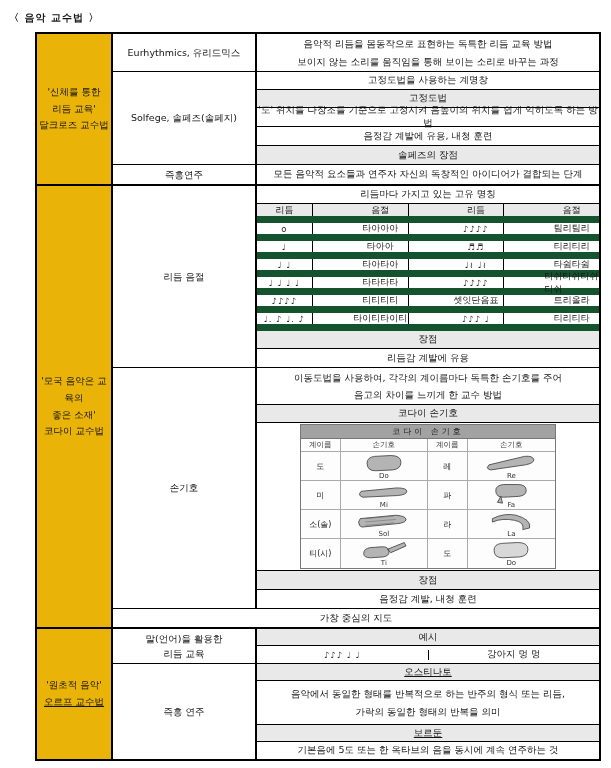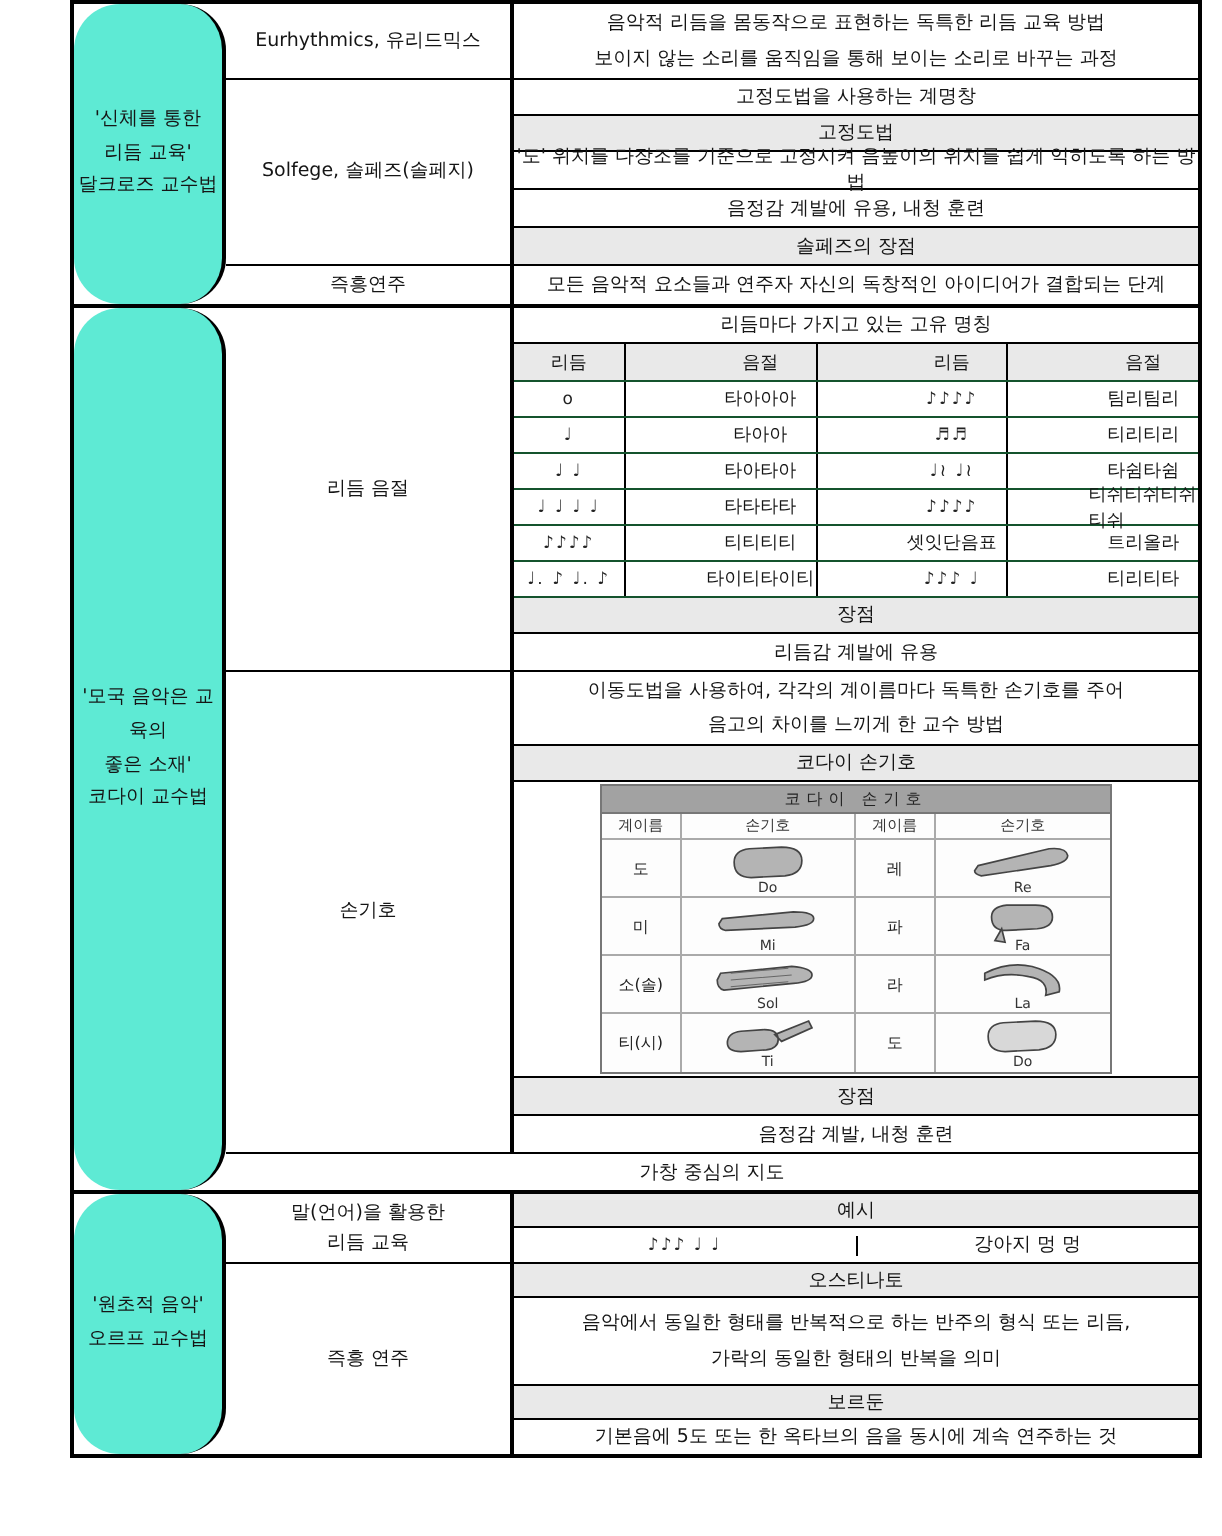--- a/index.html
+++ b/index.html
@@ -2,35 +2,35 @@
 <html><head>
 <meta charset="utf-8">
 <style>
   * { margin:0; padding:0; box-sizing:border-box; }
   html,body { width:611px; height:768px; background:#ffffff; overflow:hidden; }
   body { font-family:"DejaVu Sans","Liberation Sans",sans-serif; color:#151515; }
   .doc-title { font-size:10px; font-weight:bold; margin:11px 0 7px 9px; letter-spacing:1px; }
   .tbl { width:566px; margin-left:35px; border:2px solid #000; }
   .group { display:flex; border-bottom:2px solid #000; }
   .group:last-child { border-bottom:none; }
-  .g-label { width:76px; background:#5eead4; border-right:2px solid #000; display:flex; flex-direction:column; justify-content:center; align-items:center; text-align:center; font-size:9.5px; line-height:1.75;border-radius:23px; }
+  .g-label { width:76px; background:#eab308; border-right:2px solid #000; display:flex; flex-direction:column; justify-content:center; align-items:center; text-align:center; font-size:9.5px; line-height:1.75; }
   .g-body { flex:1; display:flex; flex-direction:column; }
   .block { display:flex; border-bottom:1px solid #000; }
   .block:last-child { border-bottom:none; }
   .b-label { width:144px; border-right:2px solid #000; display:flex; flex-direction:column; align-items:center; justify-content:center; text-align:center; font-size:9.5px; line-height:1.6; }
   .b-body { flex:1; display:flex; flex-direction:column; }
   .row { border-bottom:1px solid #000; display:flex; align-items:center; justify-content:center; text-align:center; font-size:9.5px; }
   .b-body .row:last-child, .row.nb { border-bottom:none; }
   .two { flex-direction:column; line-height:1.8; }
   .shaded { background:#e9e9e9; }
   .full { flex:1; }
-  .ul { }
+  .ul { text-decoration:underline; }
   .r17{height:17px}.r18{height:18px}.r19{height:19px}.r34{height:44px}.r37{height:37px}.r148{height:148px}
   
-  .rt-row { display:flex; border-bottom:1px solid #14532d; height:18px;gap:40px; }
+  .rt-row { display:flex; border-bottom:7px solid #14532d; height:18px;gap:40px; }
   .rt-head { height:19px; background:#e9e9e9; }
   .rt-cell { flex:1; border-right:1px solid #000; display:flex; align-items:center; justify-content:center; font-size:9px; }
   .rt-cell:last-child { border-right:none; }
   .note { font-size:8.5px; letter-spacing:1px; color:#222; }
   
   .split { display:flex; }
   .split .half { flex:1; border-right:1px solid #000; display:flex; align-items:center; justify-content:center; }
   .split .half:last-child { border-right:none; }
   
   .img-row { display:flex; align-items:center; justify-content:center; }
@@ -45,20 +45,21 @@
   .hi-sign { width:88px; border-right:1px solid #aaa; display:flex; flex-direction:column; align-items:center; justify-content:center; }
   .hi-sign:last-child { border-right:none; }
   .hw40 { width:40px; } .hw88 { width:88px; }
   .hand-cap { font-size:7px; color:#333; margin-top:-3px; }
   svg.hand { display:block; }
 </style>
 </head>
 <body>
 
 <div class="page">
+  <div class="doc-title">〈 음악 교수법 〉</div>
 
   <div class="tbl">
 
     <div class="group">
       <div class="g-label">
         <div>'신체를 통한</div>
         <div>리듬 교육'</div>
         <div>달크로즈 교수법</div>
       </div>
       <div class="g-body">

